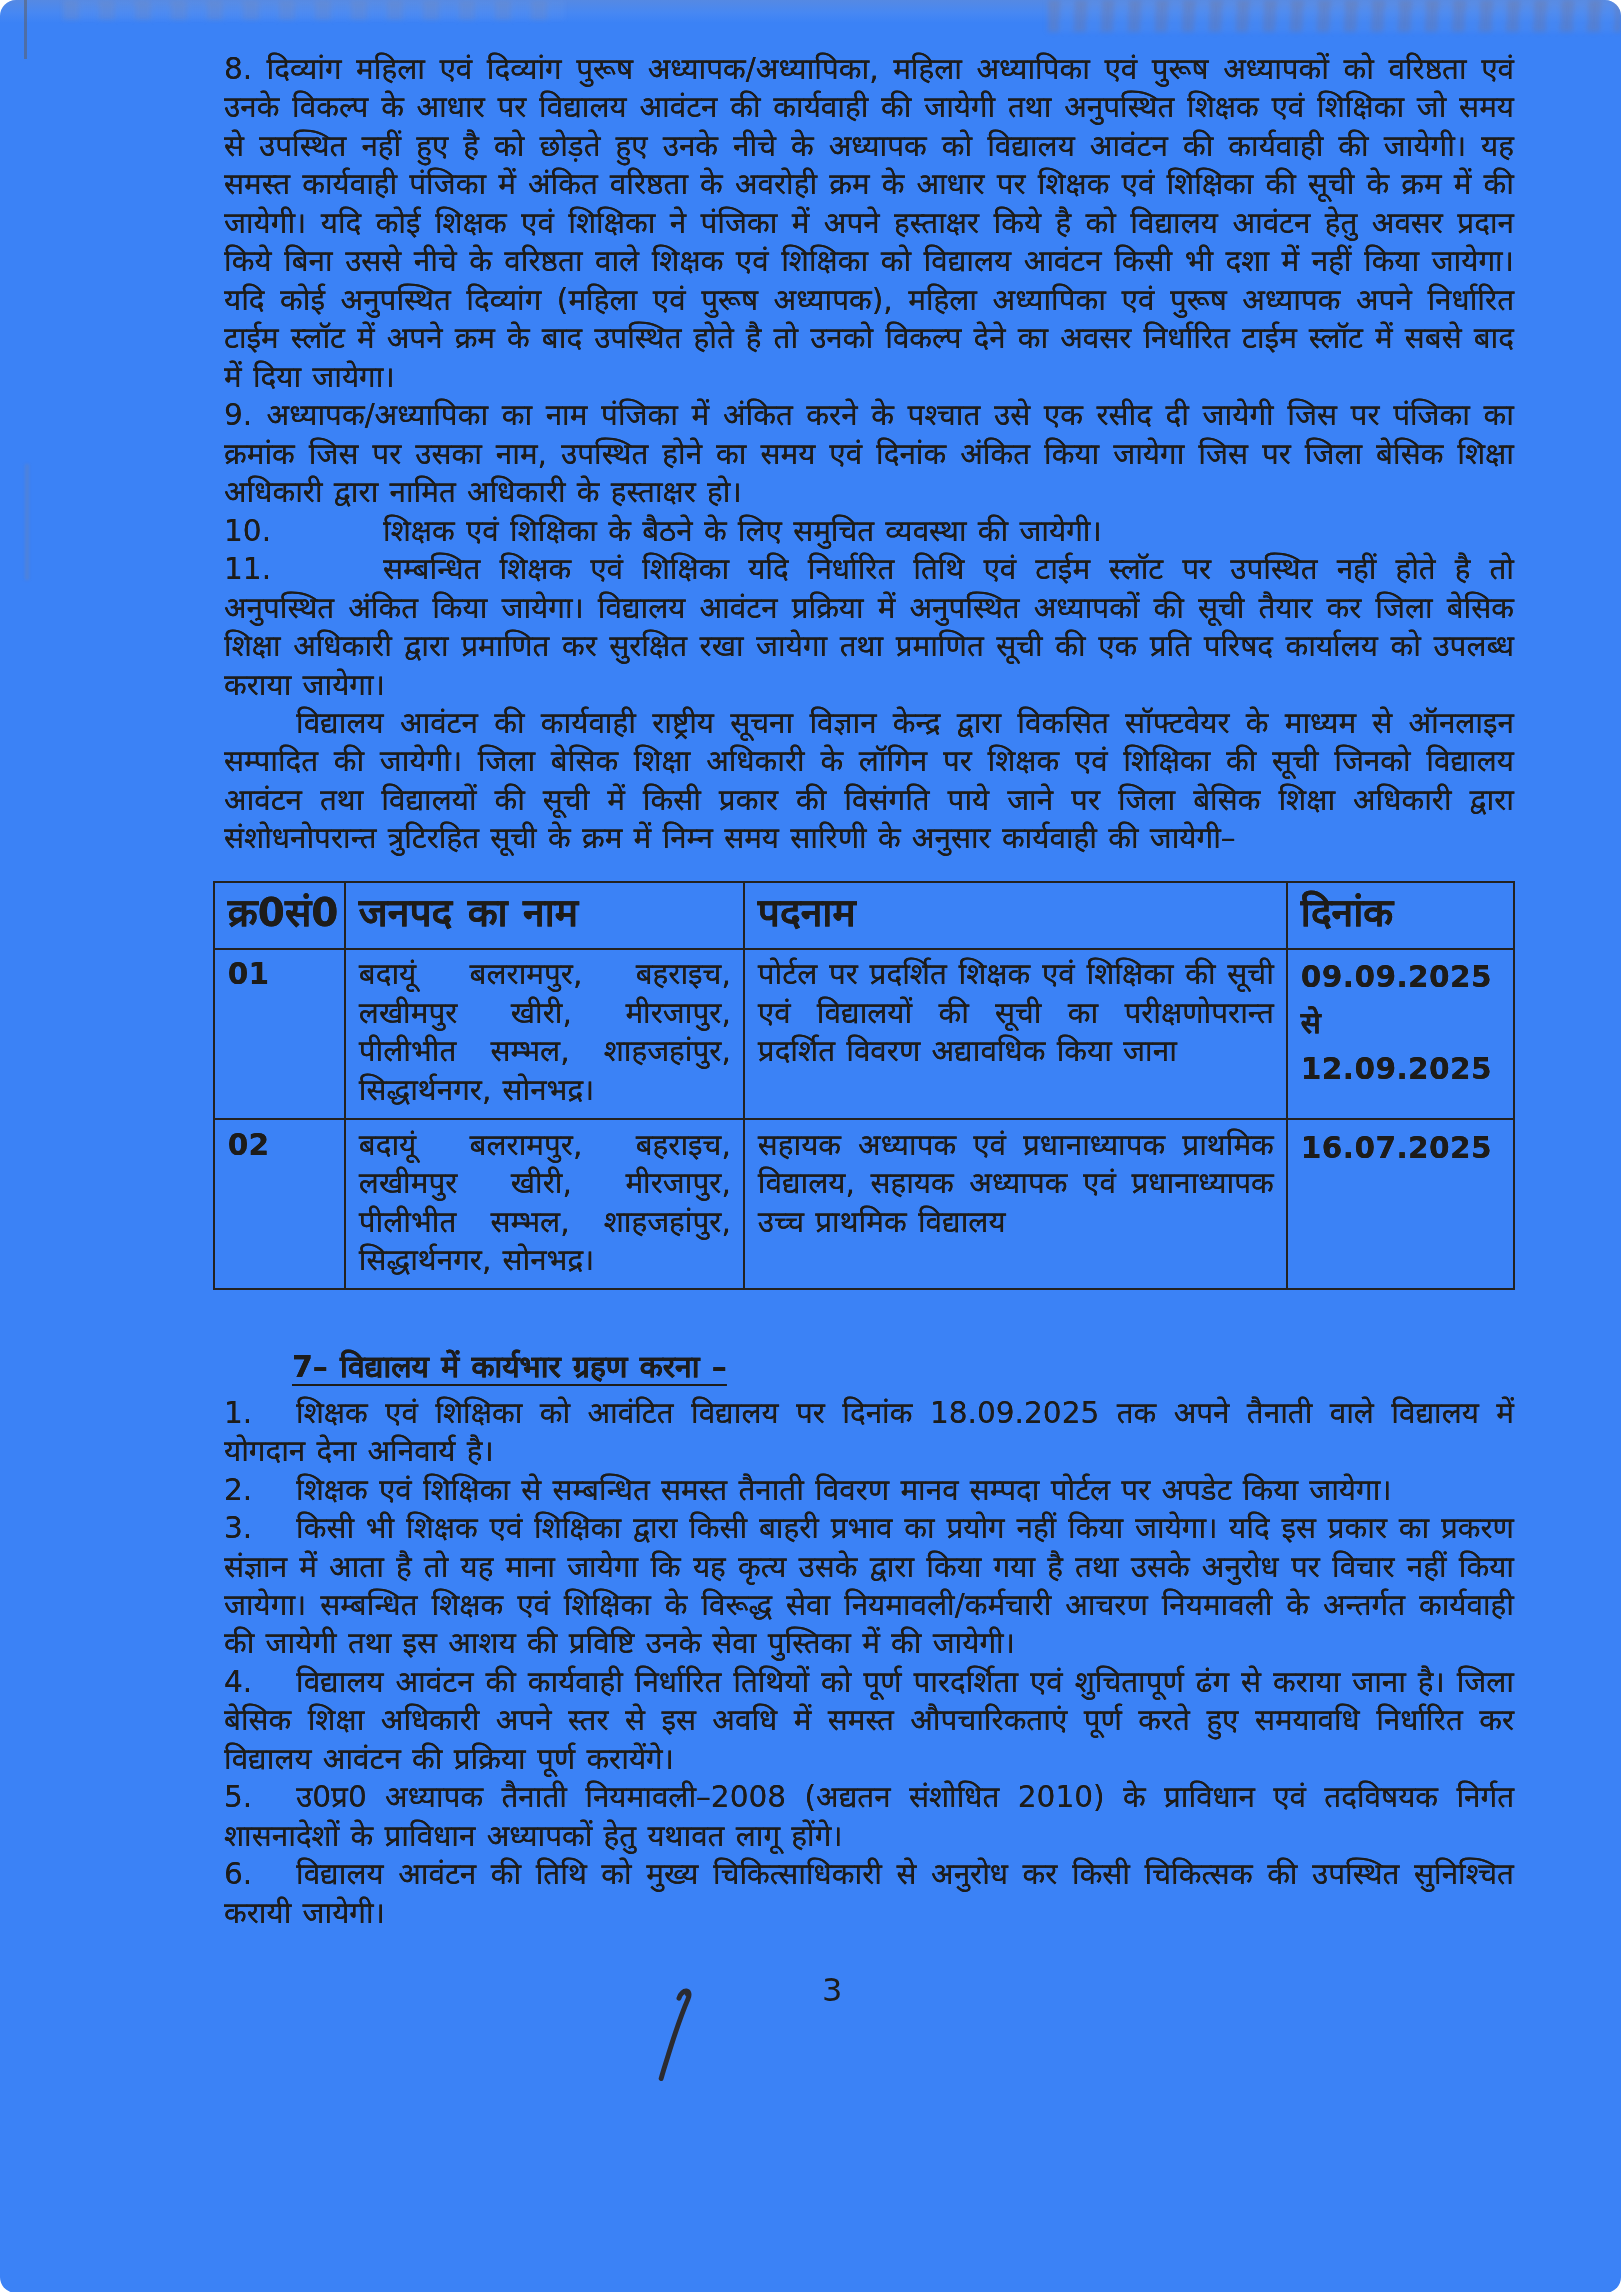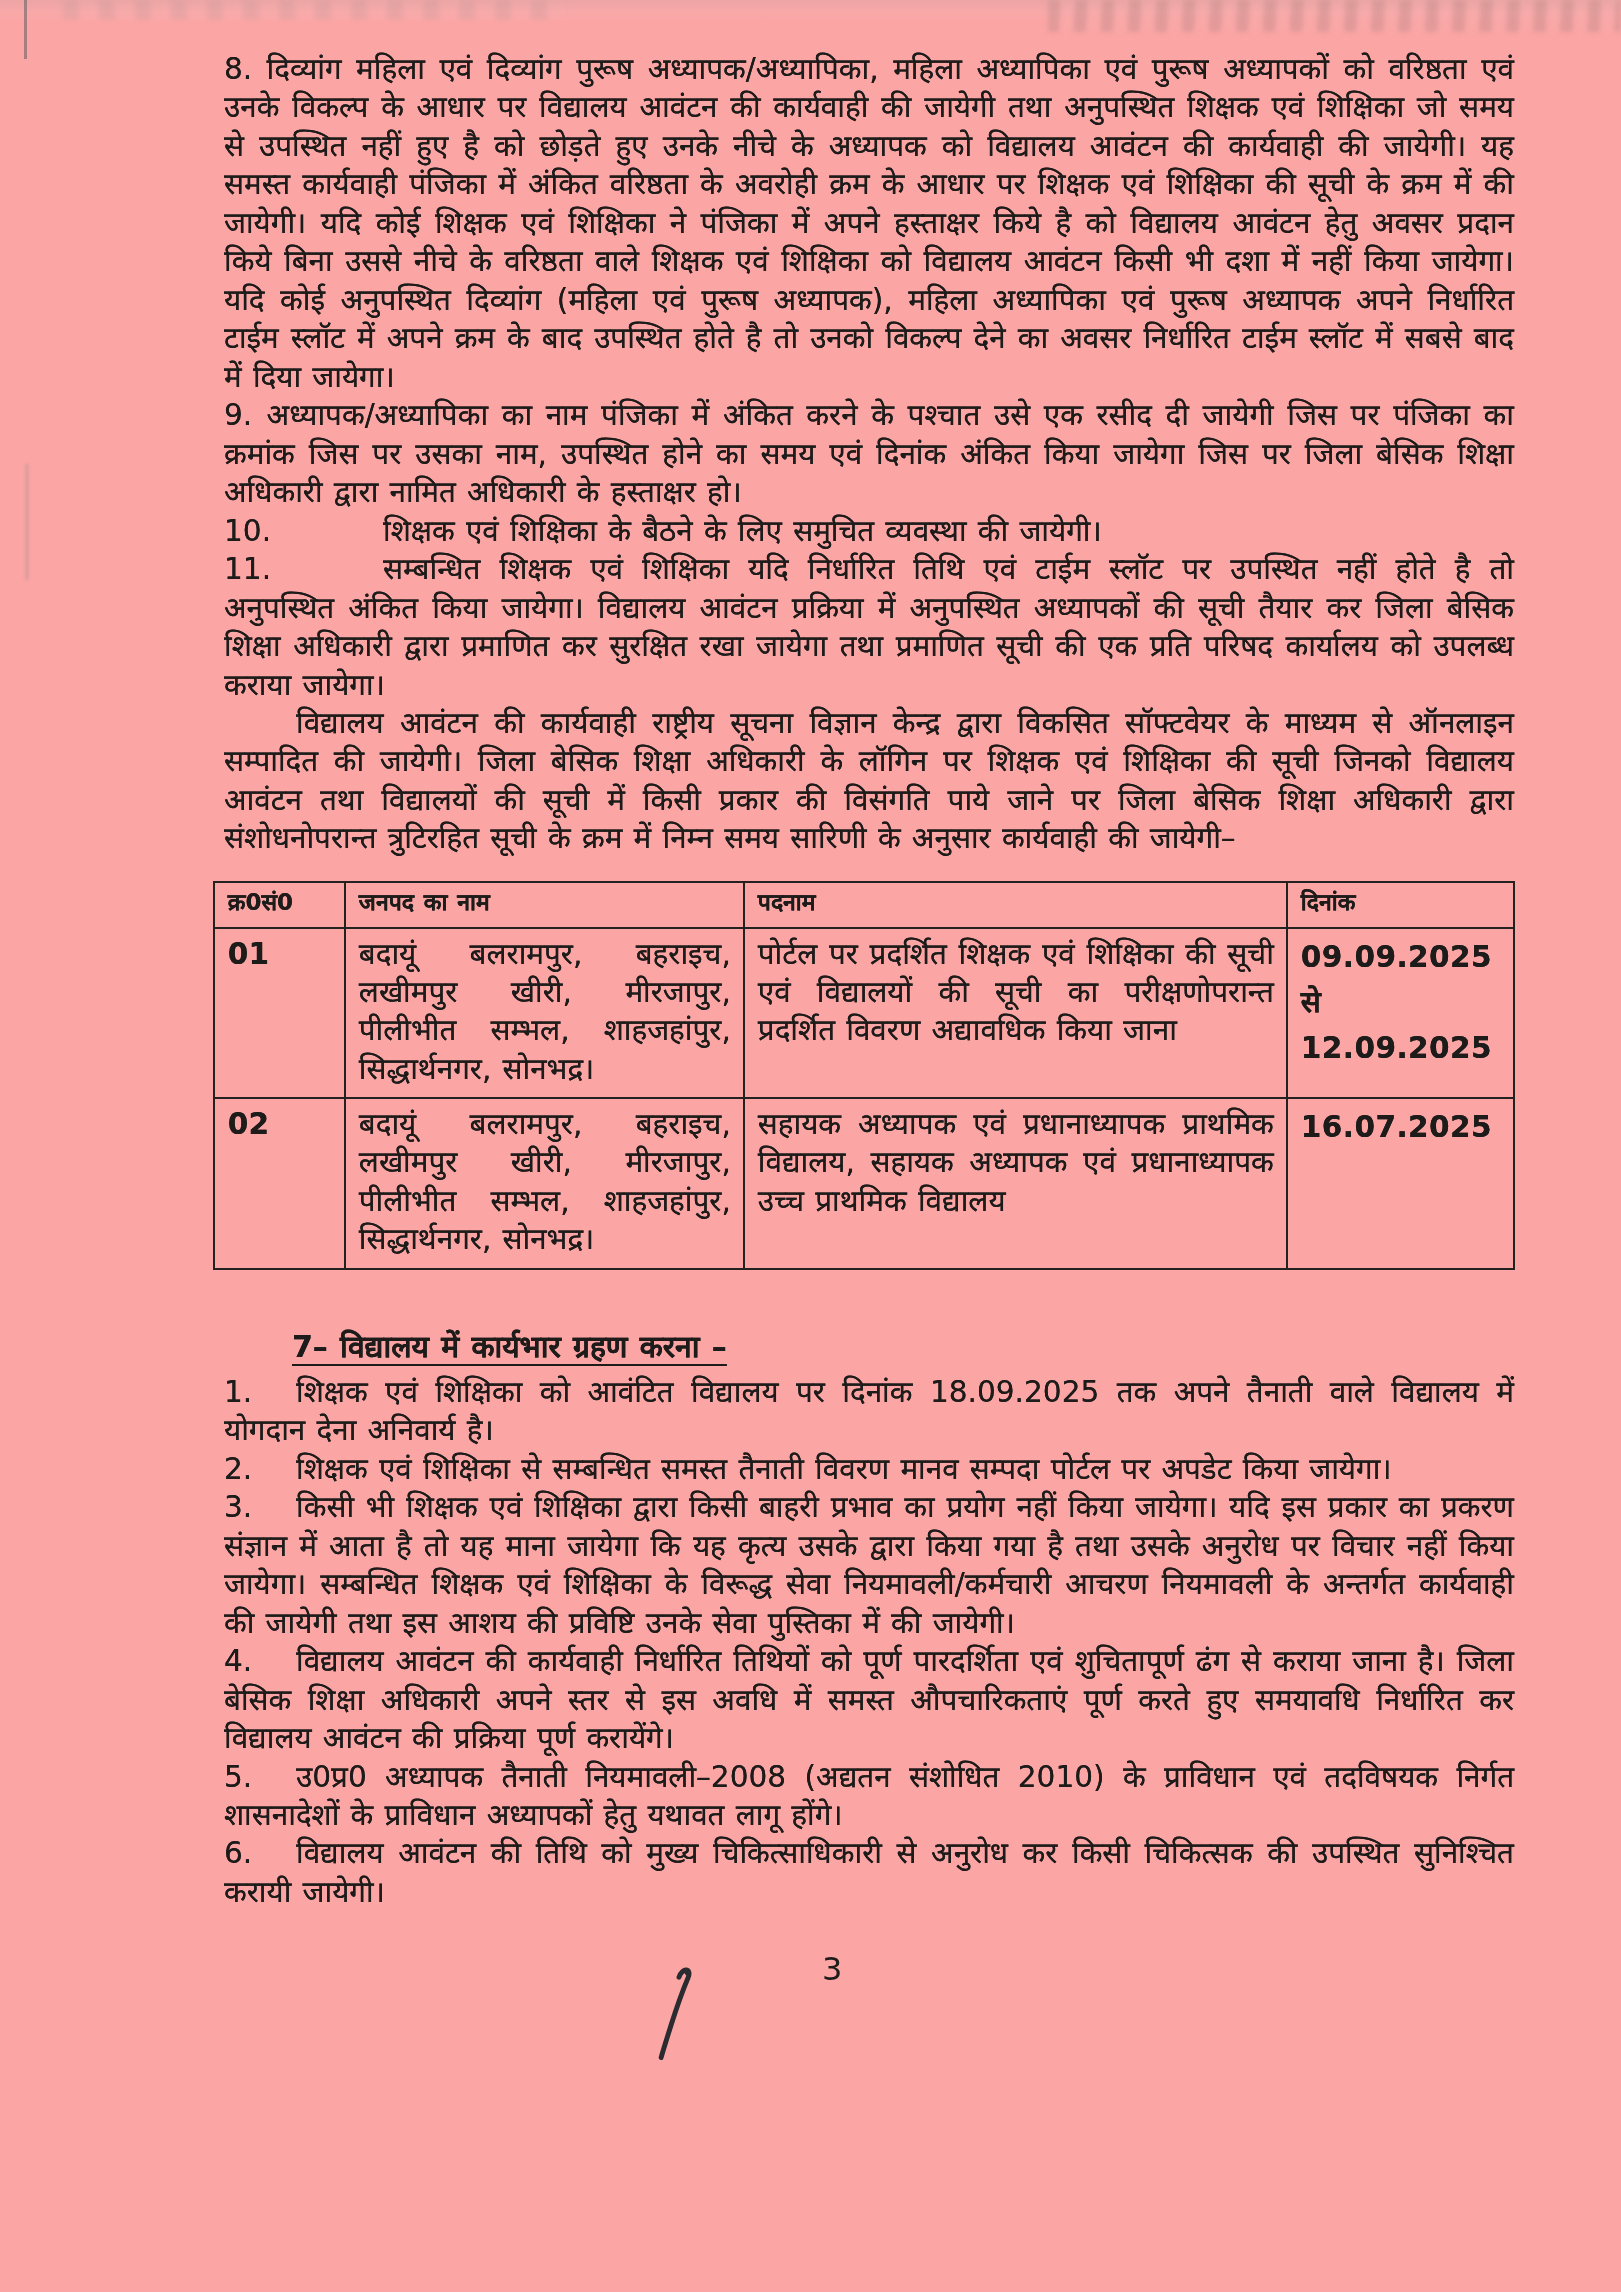--- a/index.html
+++ b/index.html
@@ -1,22 +1,23 @@
 <!DOCTYPE html>
 <html lang="hi" style="font-size:14.3px"><head>
 <meta charset="utf-8">
 <style>
   html,body{margin:0;padding:0;background:#ffffff;}
   .page{
     position:relative;
     width:1621px;height:2293px;
-    background:#fca5a5;
+    background:#3b82f6;
     overflow:hidden;
     font-family:"DejaVu Sans","Liberation Sans",sans-serif;
     color:#1d1c1a;
+    border-radius:16px;
   }
   
   .art-top{position:absolute;top:0;left:0;right:0;height:23px;
     background:linear-gradient(180deg,rgba(178,162,160,0.22),rgba(214,204,202,0.08) 55%,rgba(255,255,255,0));}
   .art-top-right{position:absolute;top:0;right:0;width:573px;height:32px;
     background:repeating-linear-gradient(93deg,rgba(152,122,118,0.26) 0 12.5px,rgba(222,206,202,0.06) 12.5px 27px);
     filter:blur(2.7px);}
   .art-top-left{position:absolute;top:0;left:63px;width:502px;height:19.7px;
     background:repeating-linear-gradient(88deg,rgba(168,150,150,0.18) 0 16px,rgba(230,221,219,0.04) 16px 36px);
     filter:blur(2.7px);}
@@ -52,21 +53,21 @@
   }
   table.sched col.c1{width:131px;}
   table.sched col.c2{width:399px;}
   table.sched col.c3{width:543px;}
   table.sched col.c4{width:227px;}
   table.sched th,table.sched td{
     border:2.7px solid #232220;
     vertical-align:top;
     padding:5.4px 12.5px 9px 12.5px;
   }
-  table.sched th{text-align:left;font-weight:700;font-size:23px;}
+  table.sched th{text-align:left;font-weight:700;font-size:39px;}
   td.c-sno{text-align:left;font-weight:bold;}
   td.c-dist,td.c-desig{text-align:justify;}
   td.c-date{white-space:pre-line;font-weight:700;letter-spacing:0.4px;text-align:left;line-height:1.55;margin-top:48px;}
 
   
   .footer{position:relative;height:197px;margin-top:27px;}
   .pen-mark{position:absolute;left:419px;top:25px;}
   .pagenum{position:absolute;left:598px;top:10.7px;font-size:32px;text-shadow:none;}
 </style>
 </head>

